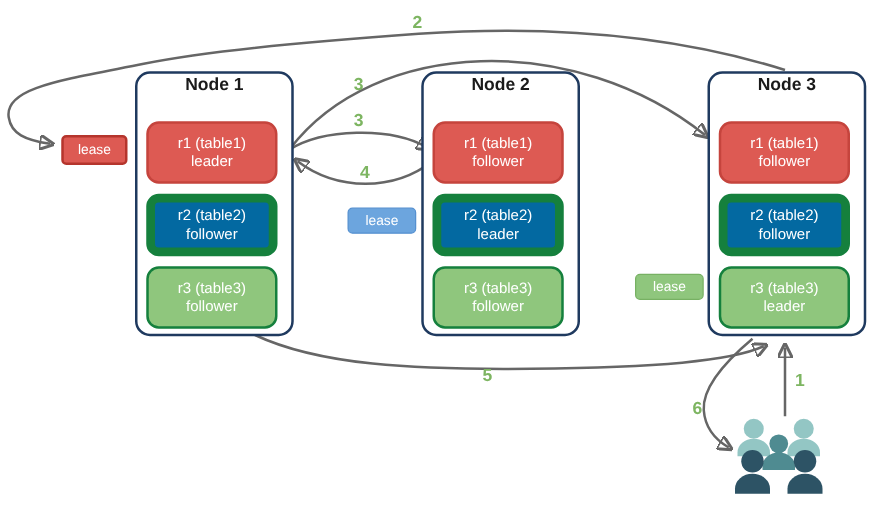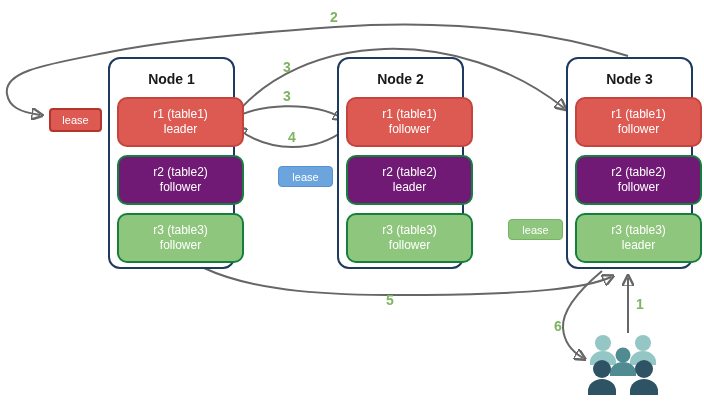--- a/index.html
+++ b/index.html
@@ -11,30 +11,30 @@
   svg.arrows path, svg.arrows line{stroke:#666666;stroke-width:2;fill:none;}
 
   .node{
     position:absolute;width:127px;height:212px;background:#ffffff;
     border:2px solid #1f3a5f;border-radius:12px;box-sizing:border-box;
   }
   .node-1{left:108px;top:57px;}
   .node-2{left:337px;top:57px;}
   .node-3{left:566px;top:57px;}
   .node-title{
-    text-align:center;padding-top:12px;font-size:14px;font-weight:bold;color:#1a1a1a;
+    text-align:center;font-size:14px;font-weight:bold;color:#1a1a1a;
   }
   .replica{
-    position:absolute;left:7px;width:127px;height:50px;border-radius:10px;
+    position:absolute;left:7px;width:105px;height:50px;border-radius:10px;
     box-sizing:border-box;display:flex;flex-direction:column;align-items:center;
     justify-content:center;color:#ffffff;font-size:12px;line-height:15px;text-align:center;
   }
   .rep-1{top:38px;} .rep-2{top:96px;} .rep-3{top:154px;}
   .replica.red  {background:#dd5a53;border:2px solid #c5443d;}
-  .replica.blue {background:#701a75;border:2px solid #15803d;}
+  .replica.blue {background:#0369a1;border:7px solid #15803d;}
   .replica.green{background:#8fc67d;border:2px solid #15803d;}
 
   .lease{
     position:absolute;box-sizing:border-box;border-radius:4px;color:#ffffff;
     font-size:11px;display:flex;align-items:center;justify-content:center;
   }
   .lease.red  {left:49px; top:108px;width:53px;height:24px;background:#dd5a53;border:2px solid #b5352d;}
   .lease.blue {left:278px;top:166px;width:55px;height:21px;background:#6ca5de;border:1px solid #5590d0;}
   .lease.green{left:508px;top:219px;width:55px;height:21px;background:#8fc67d;border:1px solid #77b163;}
 

